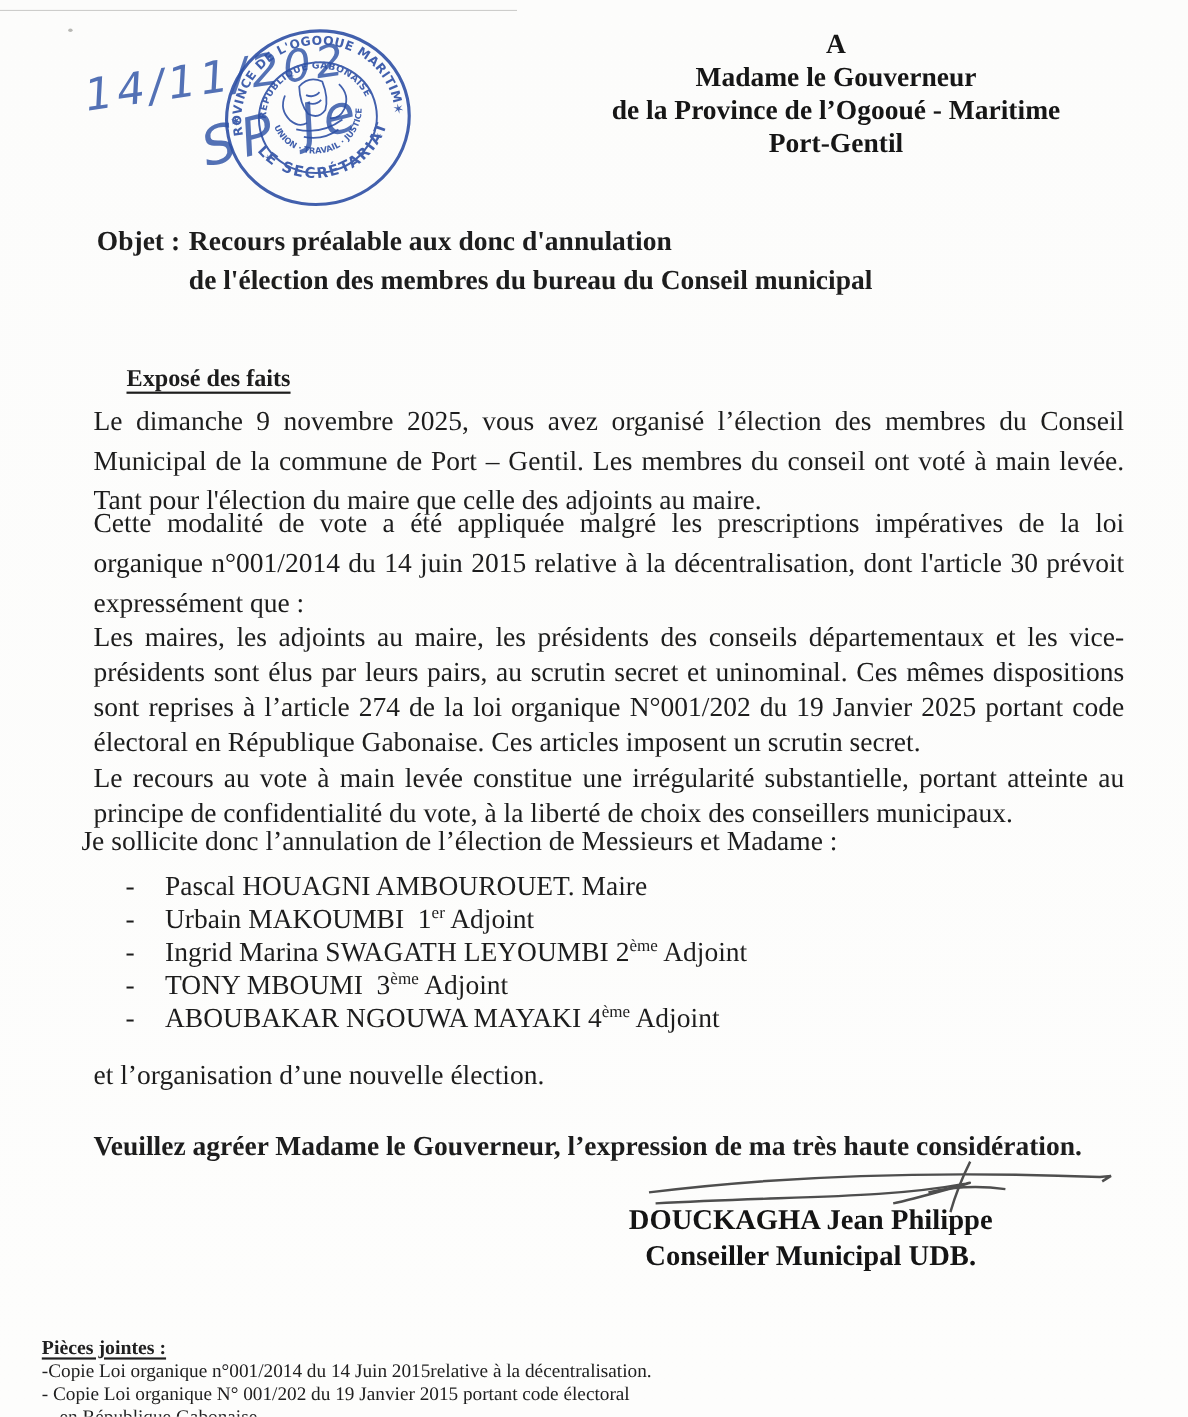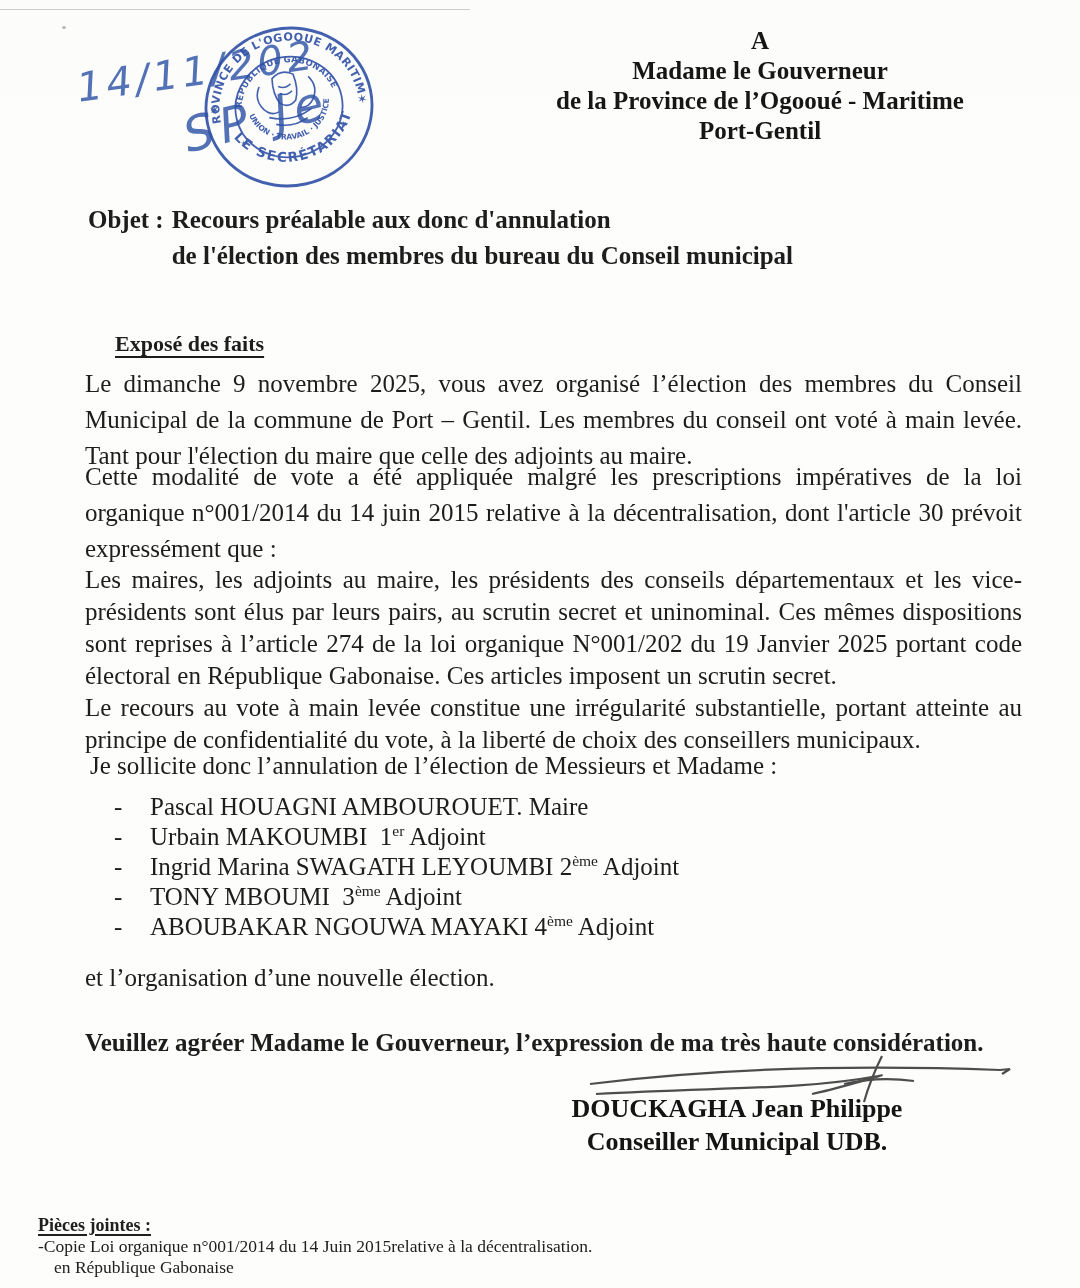--- a/index.html
+++ b/index.html
@@ -33,21 +33,21 @@
 
   .heading{position:absolute;left:88px;top:331px;font-size:22px;font-weight:bold;margin-left:27px;}
   .heading span{text-decoration:underline;text-decoration-thickness:2px;text-underline-offset:5px;}
 
   .par{position:absolute;left:85px;right:58px;text-align:justify;font-size:25px;margin:0;}
   .p1{top:366px;line-height:36px;}
   .p2{top:459px;line-height:36px;}
   .p34{top:564px;line-height:32px;}
   .p34 p{margin:0;text-align:justify;}
 
-  .intro{position:absolute;left:90px;top:752px;font-size:25px;}
+  .intro{position:absolute;left:74px;top:752px;font-size:25px;}
 
   .annul-list{position:absolute;left:114px;top:792px;font-size:25px;}
   .li{display:flex;line-height:30px;white-space:pre-wrap;}
   .li .marker{width:36px;}
   .li sup{font-size:0.62em;line-height:1;}
 
   .closing1{position:absolute;left:85px;top:964px;font-size:25px;}
   .closing2{position:absolute;left:85px;top:1029px;font-size:25px;font-weight:bold;}
 
   .sig-scribble{position:absolute;left:582px;top:1054px;width:440px;height:52px;}
@@ -168,16 +168,17 @@
     </g>
   </svg>
   <div class="sig-block">
     <div>DOUCKAGHA Jean Philippe</div>
     <div>Conseiller Municipal UDB.</div>
   </div>
 
   <div class="attachments">
     <div class="att-h">Pièces jointes :</div>
     <div>-Copie Loi organique n°001/2014 du 14 Juin 2015relative à la décentralisation.</div>
+    <div>- Copie Loi organique N° 001/202 du 19 Janvier 2015 portant code électoral</div>
     <div class="att-cont">en République Gabonaise</div>
   </div>
 
 </div>
 
 </body></html>

